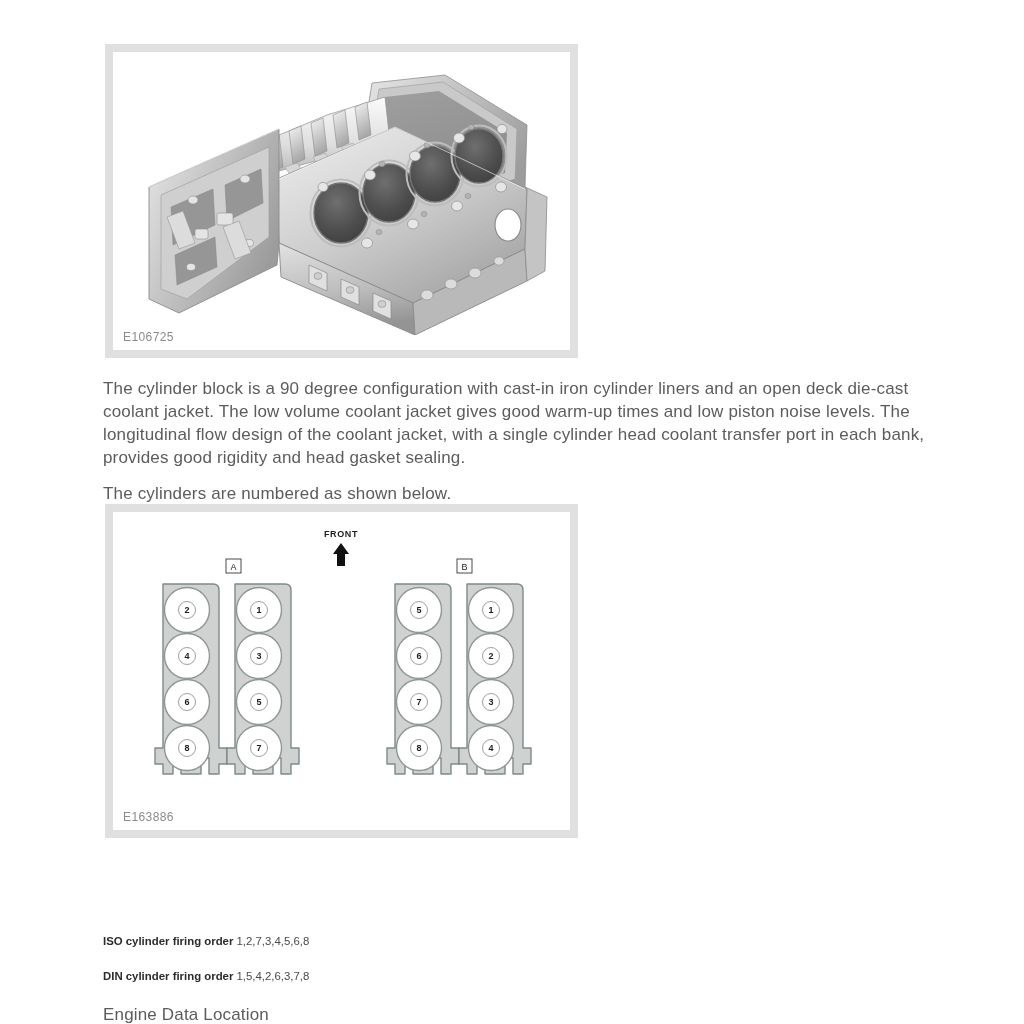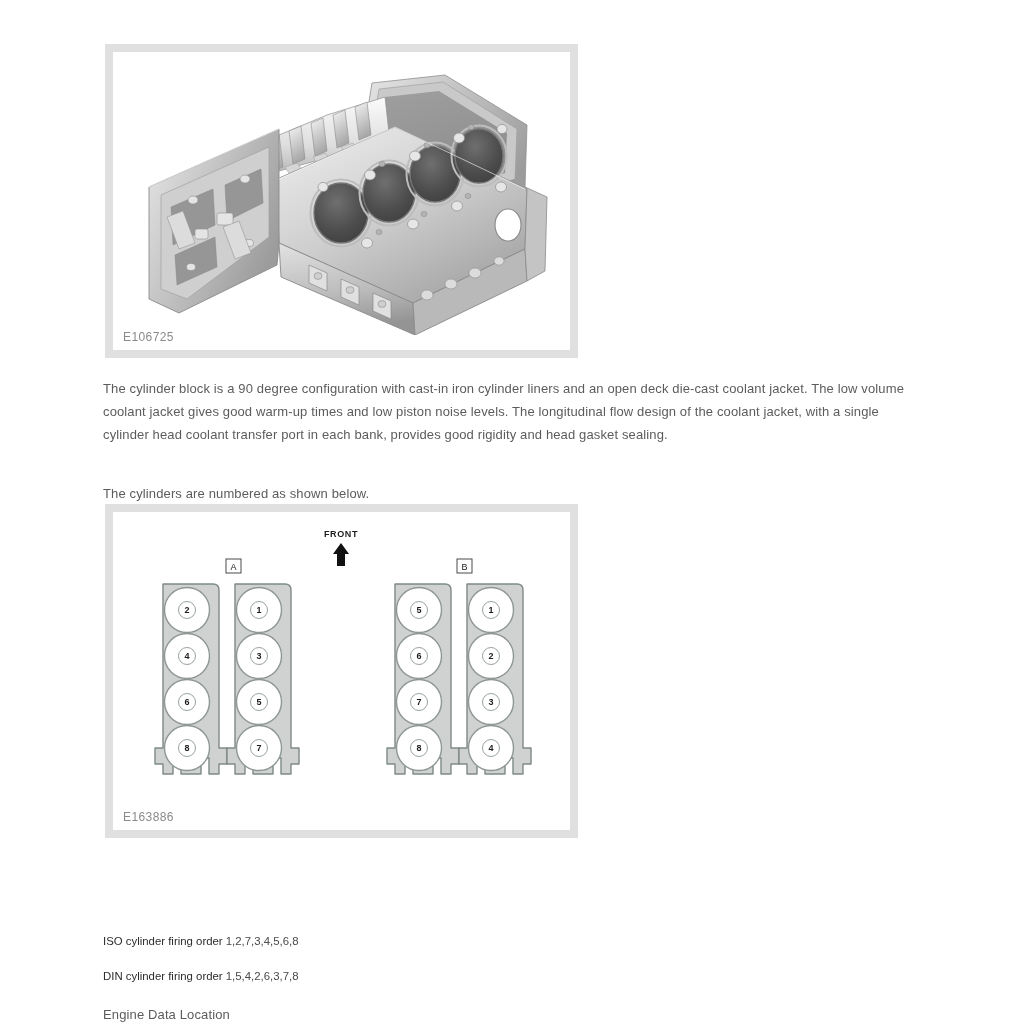--- a/index.html
+++ b/index.html
@@ -70,21 +70,21 @@
   
   .cyl-svg {
     position: absolute;
     left: 0; top: 0;
   }
 
   
   .body-text {
     position: absolute;
     color: #5c5c5c;
-    font-size: 13px;
+    font-size: 17px;
     line-height: 23px;
     font-family: "Liberation Sans", "DejaVu Sans", sans-serif;
     letter-spacing: 0.01em;
   }
   #paragraph-description {
     left: 103px;
     top: 377px;
     width: 824px;
   }
   #paragraph-numbered-note {
@@ -135,21 +135,21 @@
   
   .firing-order {
     position: absolute;
     left: 103px;
     font-size: 11.4px;
     color: #3a3a3a;
     font-family: "Liberation Sans", "DejaVu Sans", sans-serif;
     white-space: nowrap;
   }
   .firing-order .fo-label {
-    font-weight: normal;
+    font-weight: bold;
     color: #2b2b2b;
   }
   .firing-order .fo-value {
     font-weight: normal;
     color: #4a4a4a;
     margin-left: 3px;
   }
   #firing-order-iso { top: 935px; }
   #firing-order-din { top: 970px; }
 </style>

